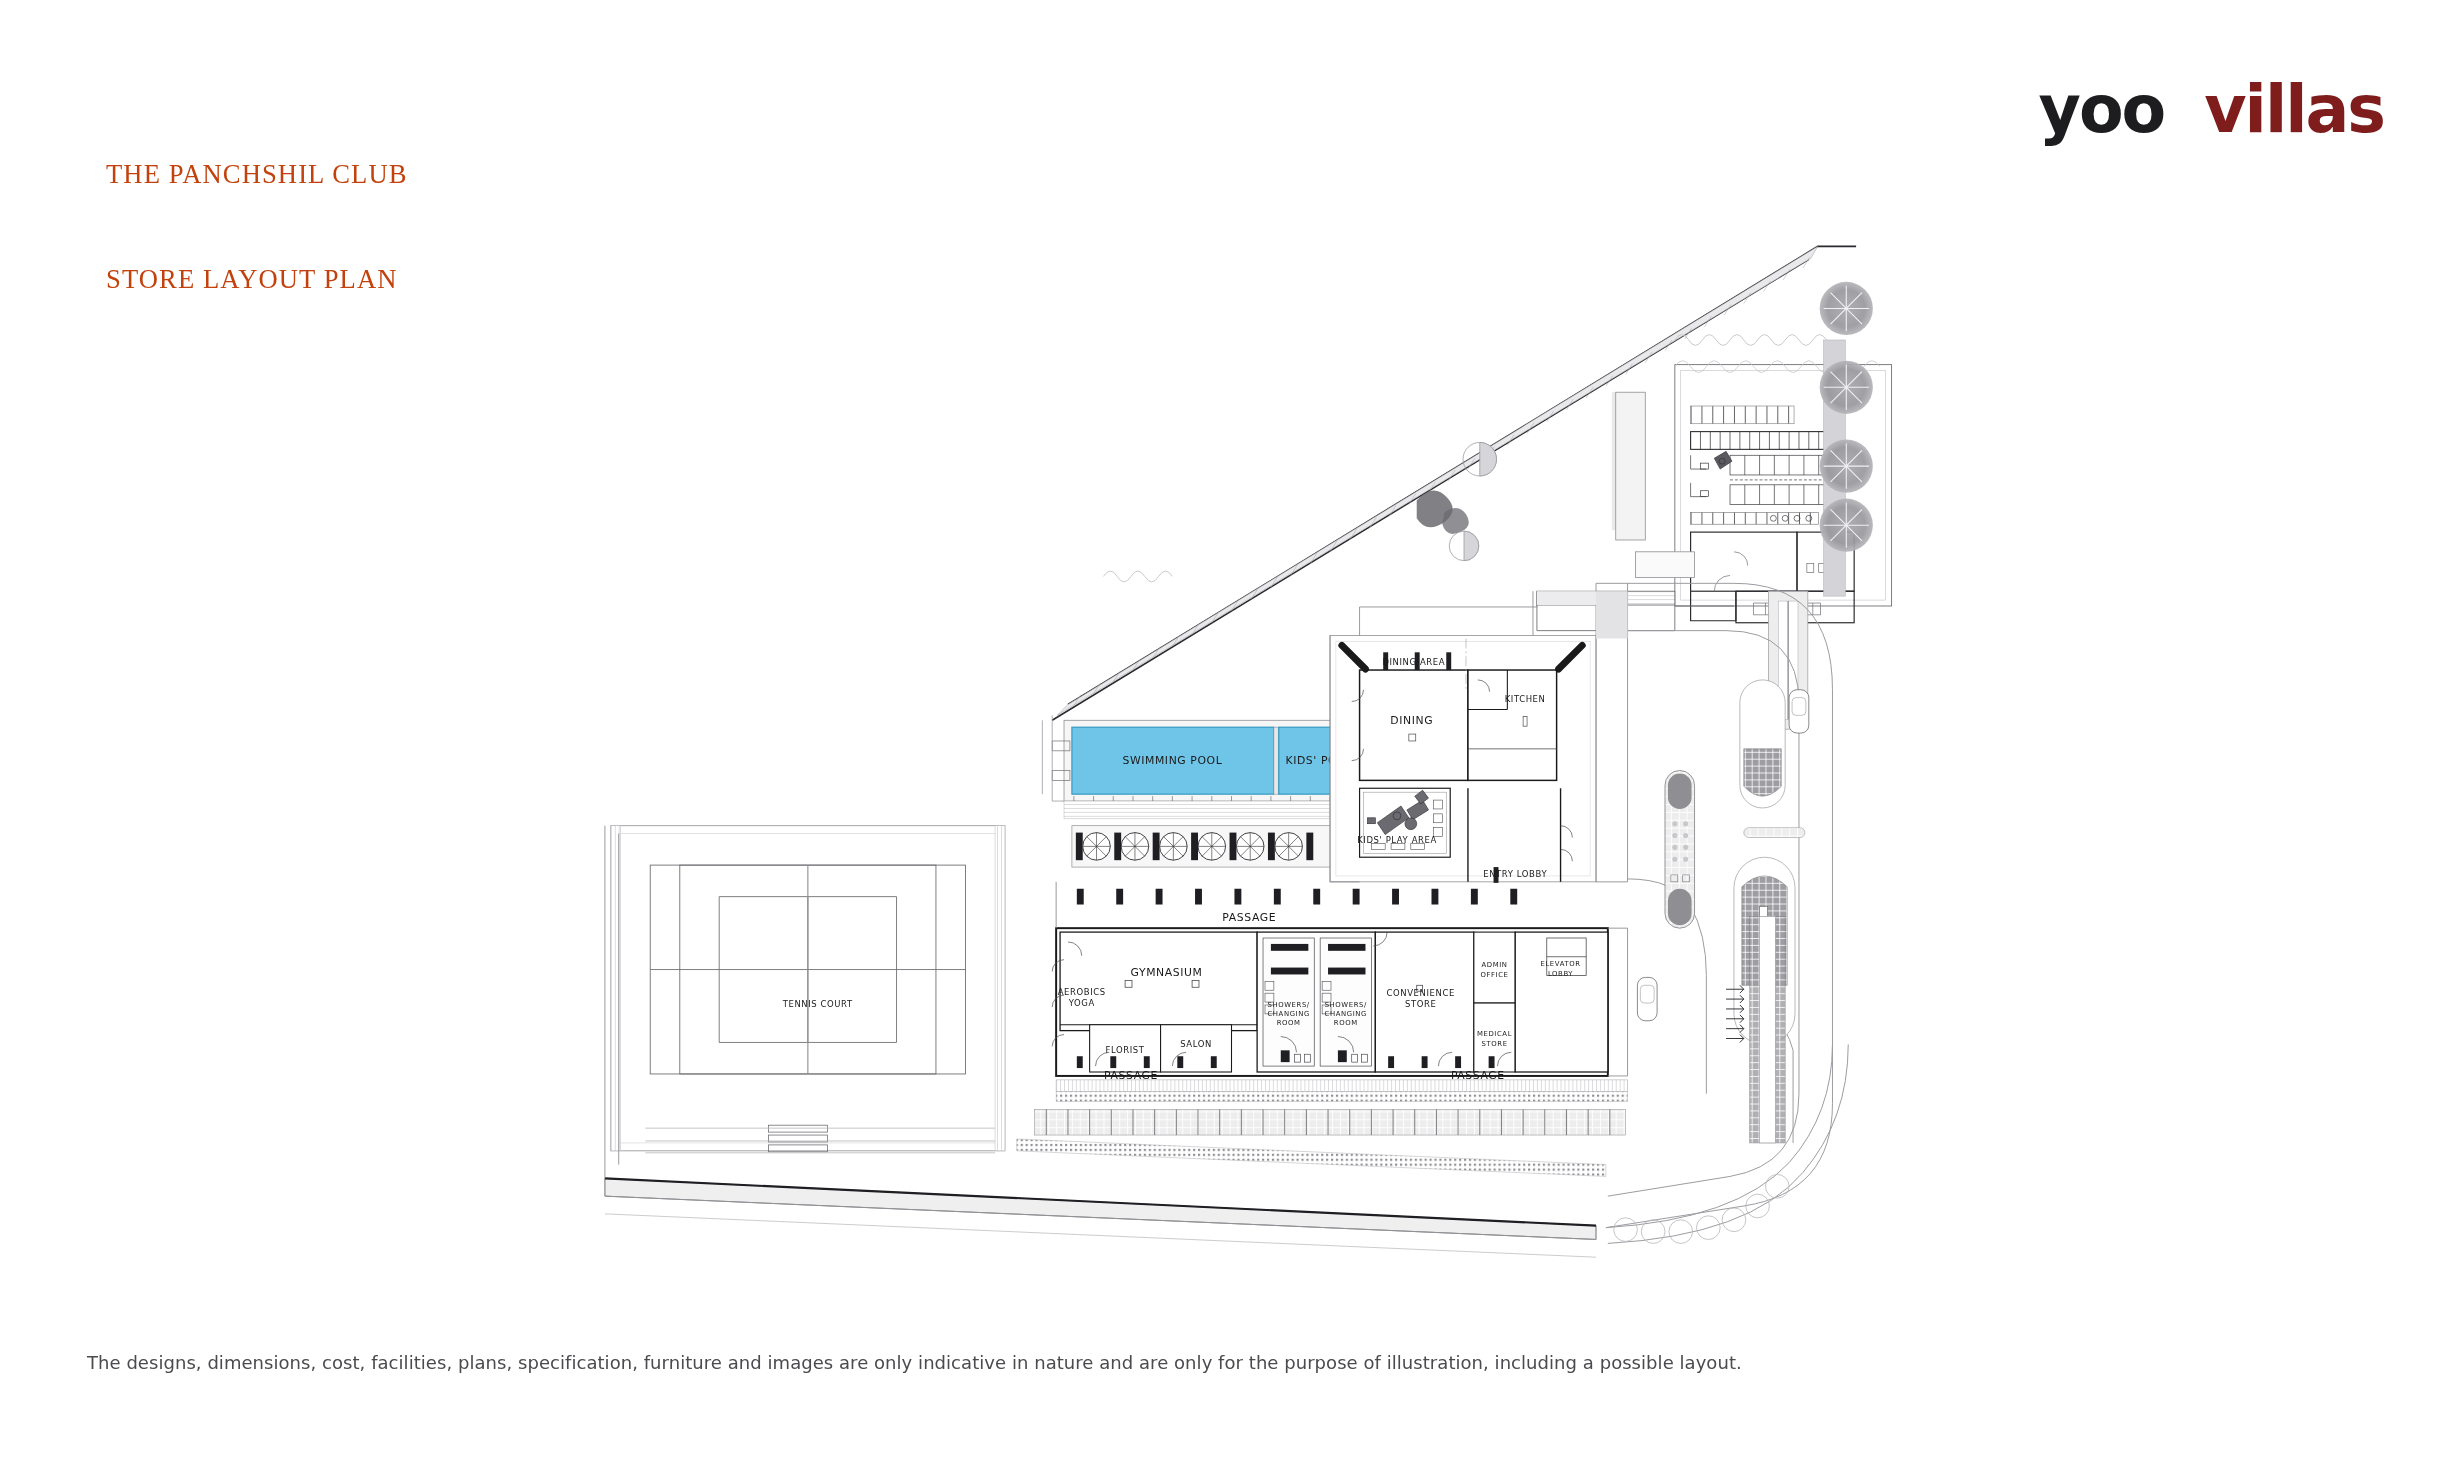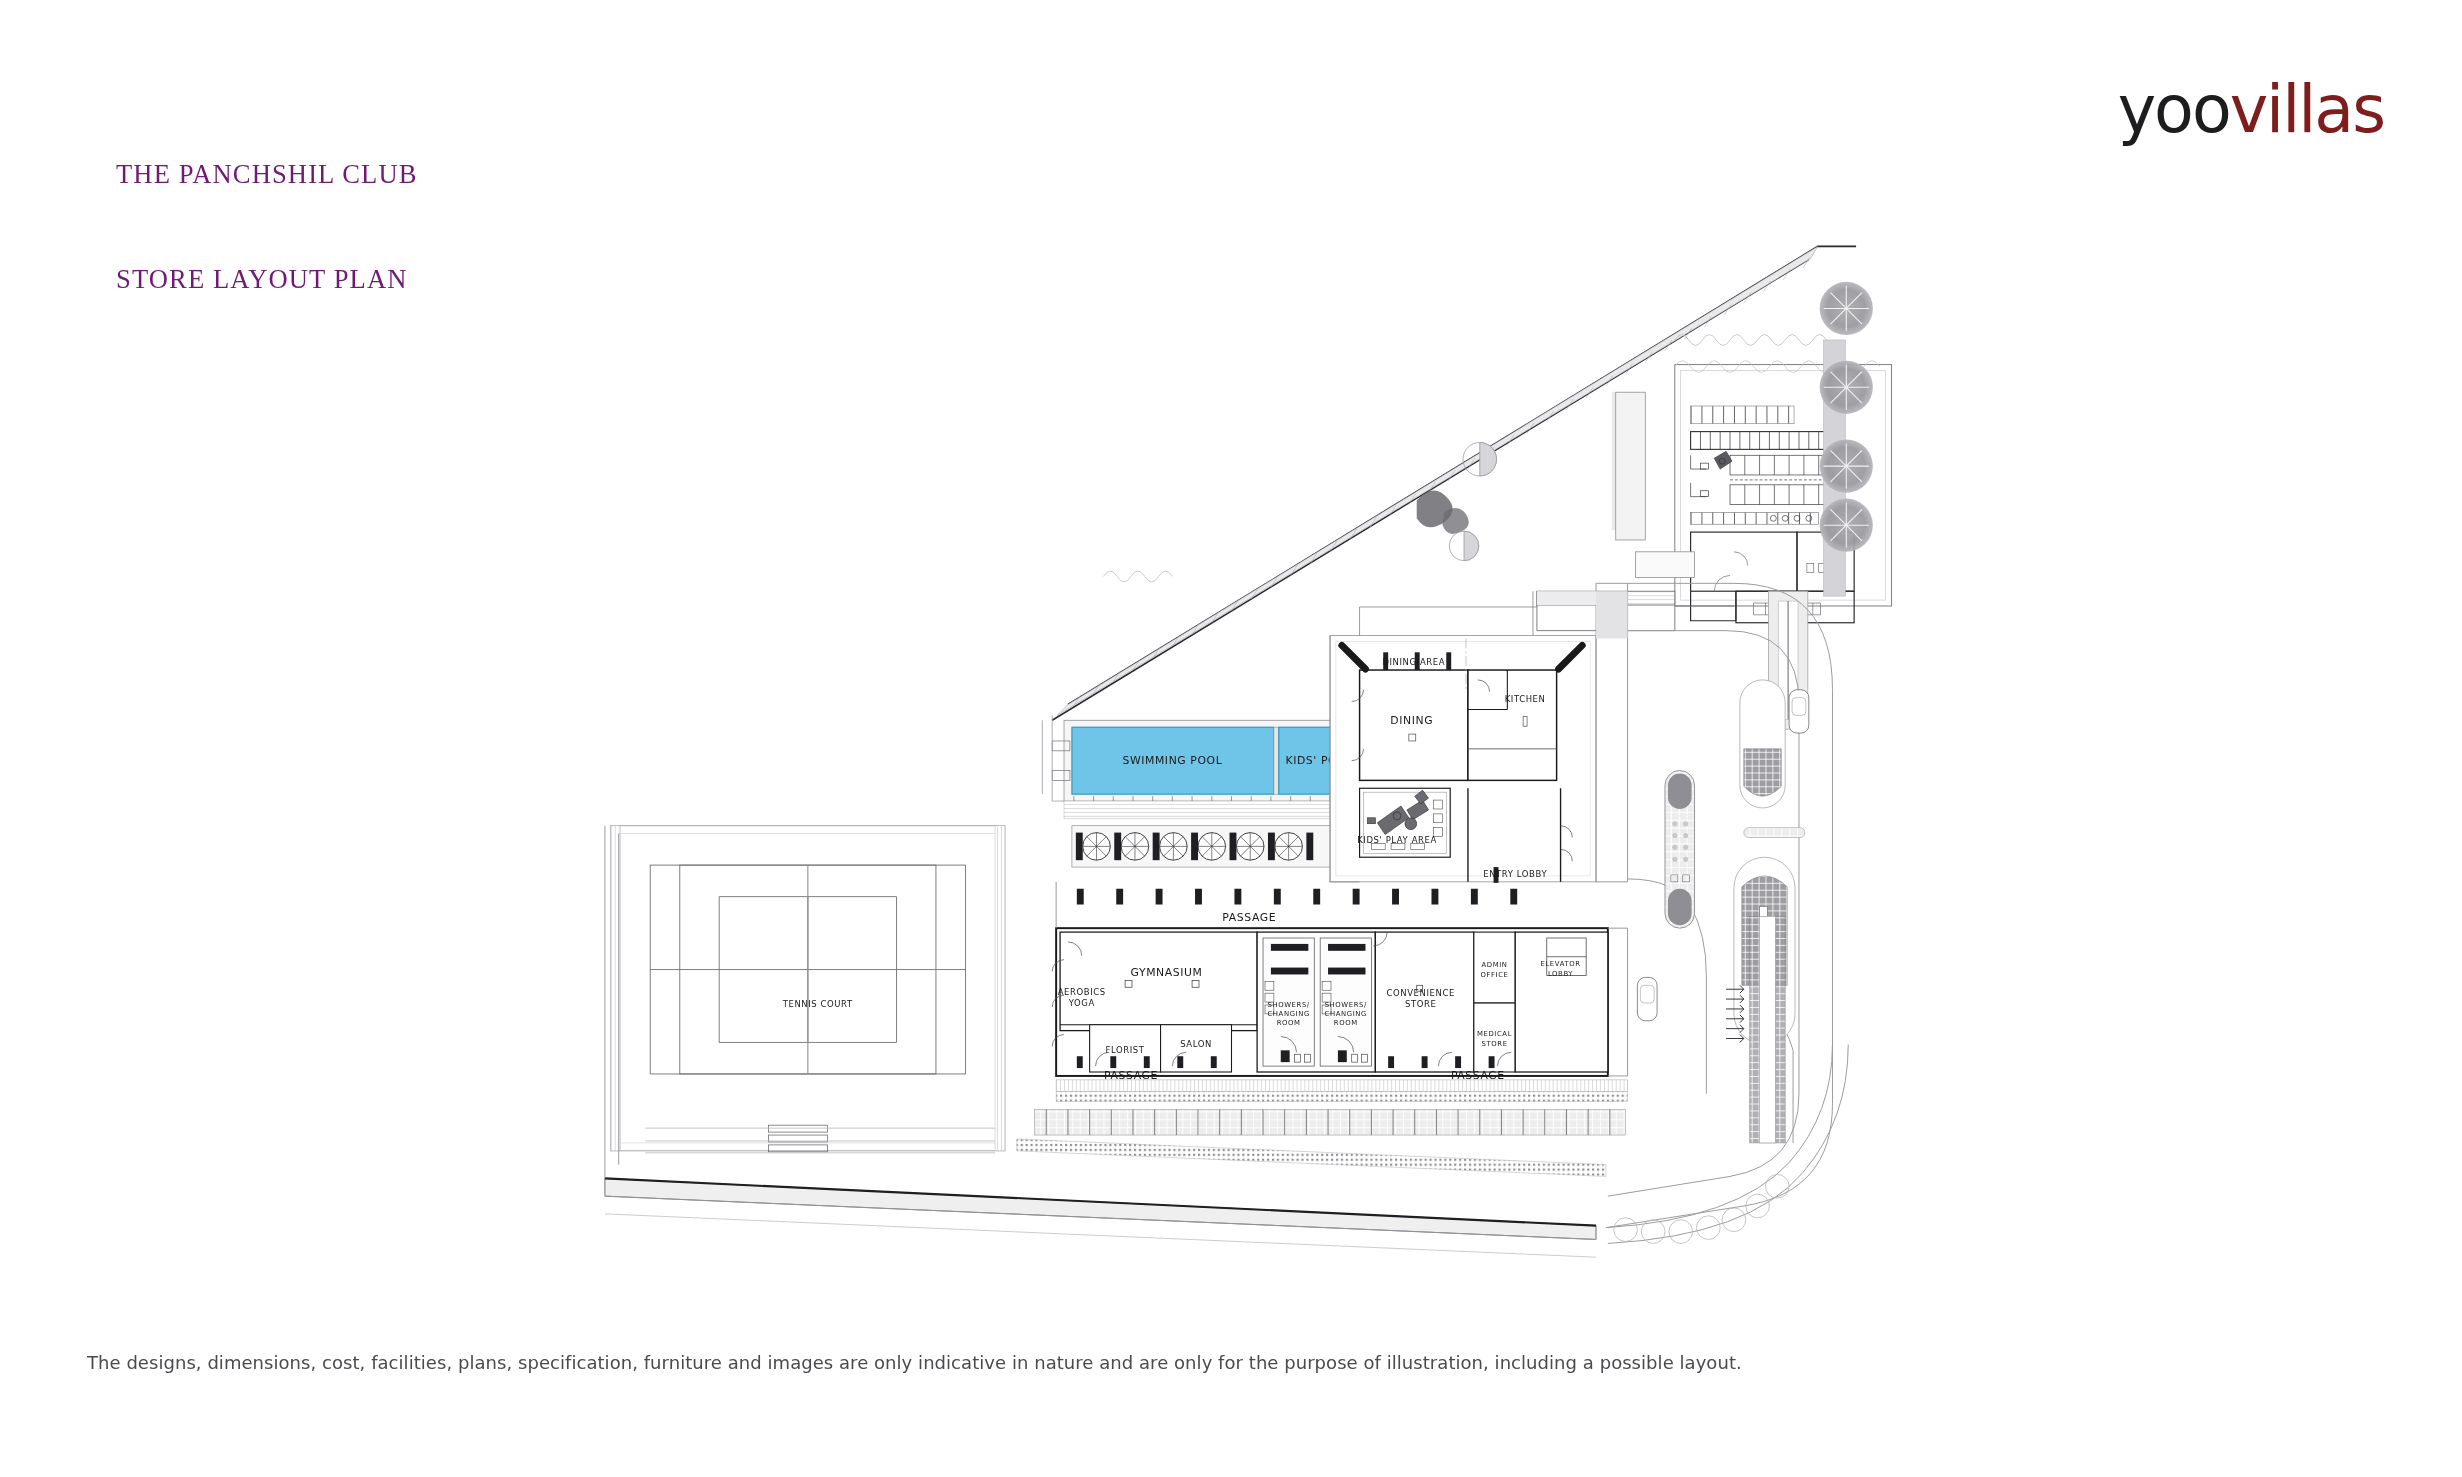--- a/index.html
+++ b/index.html
@@ -13,43 +13,44 @@
     height: 1478px;
     position: relative;
     overflow: hidden;
     font-family: "Liberation Sans", sans-serif;
     -webkit-font-smoothing: antialiased;
   }
 
   
   #header-title {
     position: absolute;
-    left: 116px;
+    left: 106px;
     top: 87px;
     font-family: "Liberation Serif", serif;
     font-size: 26.6px;
     letter-spacing: 1.1px;
     line-height: 1.32;
-    color: #701a75;
+    color: #c2410c;
     white-space: pre;
   }
   #header-title .line { display: block; }
 
   
   #brand-logo {
     position: absolute;
     right: 79px;
     top: 77px;
     display: flex;
     align-items: baseline;
     font-family: "DejaVu Sans", sans-serif;
     font-size: 65px;
-    font-weight: 400;
+    font-weight: 700;
     letter-spacing: -2px;
     line-height: 1;
+    gap: 40px;
   }
   #brand-logo .logo-yoo { color: #1d1d1f; }
   #brand-logo .logo-villas { color: #7f1d1d; }
 
   
   #disclaimer {
     position: absolute;
     left: 87px;
     top: 1348px;
     font-family: "DejaVu Sans", sans-serif;

